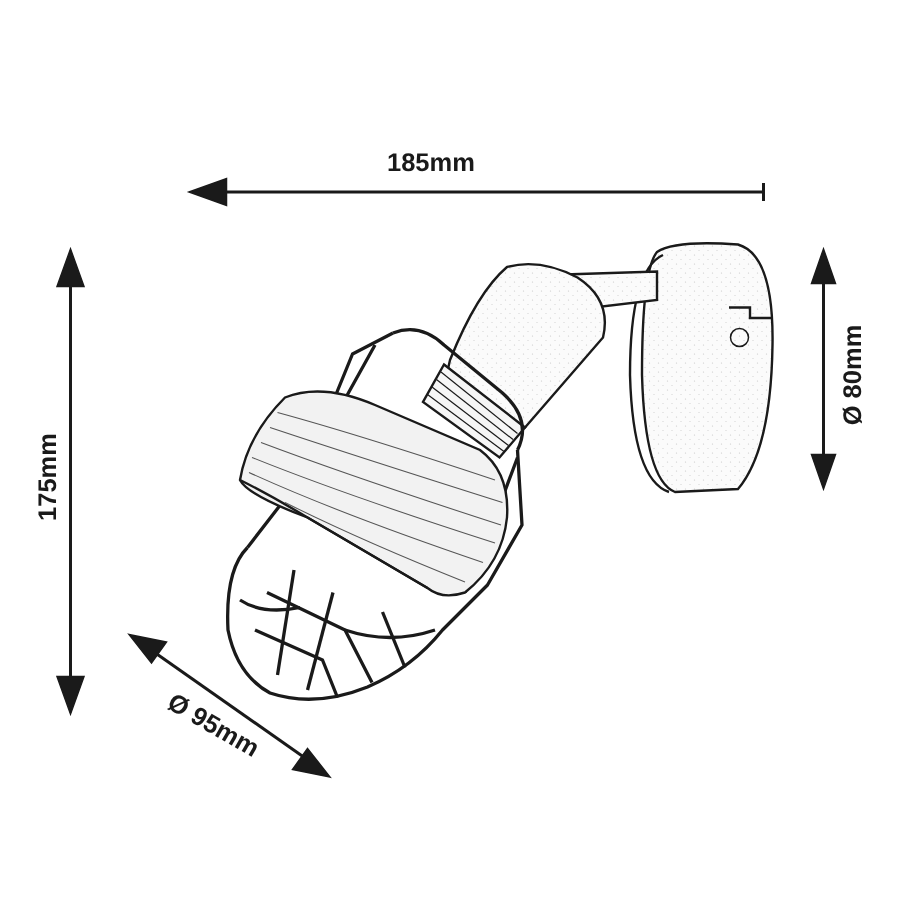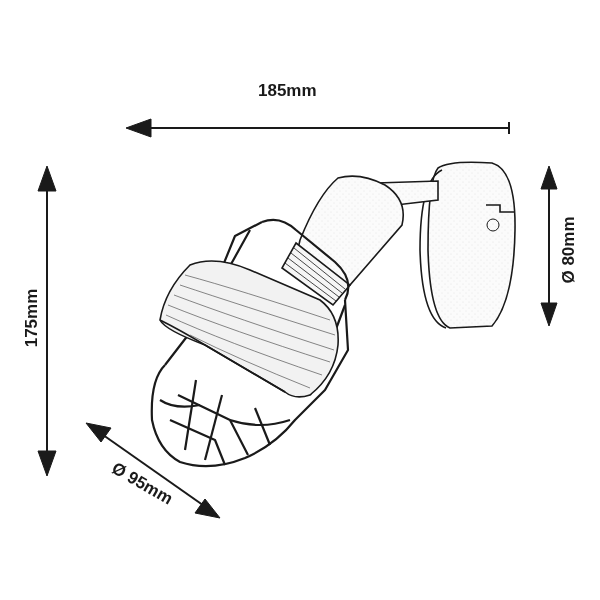--- a/index.html
+++ b/index.html
@@ -1,18 +1,18 @@
 <!DOCTYPE html>
 <html><head>
 <meta charset="utf-8">
 <style>
   html, body { margin:0; padding:0; background:#ffffff; }
   body { width:600px; height:600px; position:relative; overflow:hidden; font-family:"Liberation Sans", sans-serif; }
   .label { position:absolute; font-weight:bold; color:#1a1a1a; font-size:17px; white-space:nowrap; }
-  #lbl-width { left:258px; top:81px; }
+  #lbl-width { left:258px; top:99px; }
   #lbl-height { left:32px; top:318px; transform:translate(-50%,-50%) rotate(-90deg); transform-origin:center; }
   #lbl-base { left:569px; top:250px; transform:translate(-50%,-50%) rotate(-90deg); transform-origin:center; }
   #lbl-shade { left:142px; top:484px; transform:translate(-50%,-50%) rotate(30deg); transform-origin:center; }
   svg { position:absolute; left:0; top:0; }
 </style>
 </head>
 <body>
 
 <svg width="600" height="600" viewBox="0 0 600 600">
   <defs>

